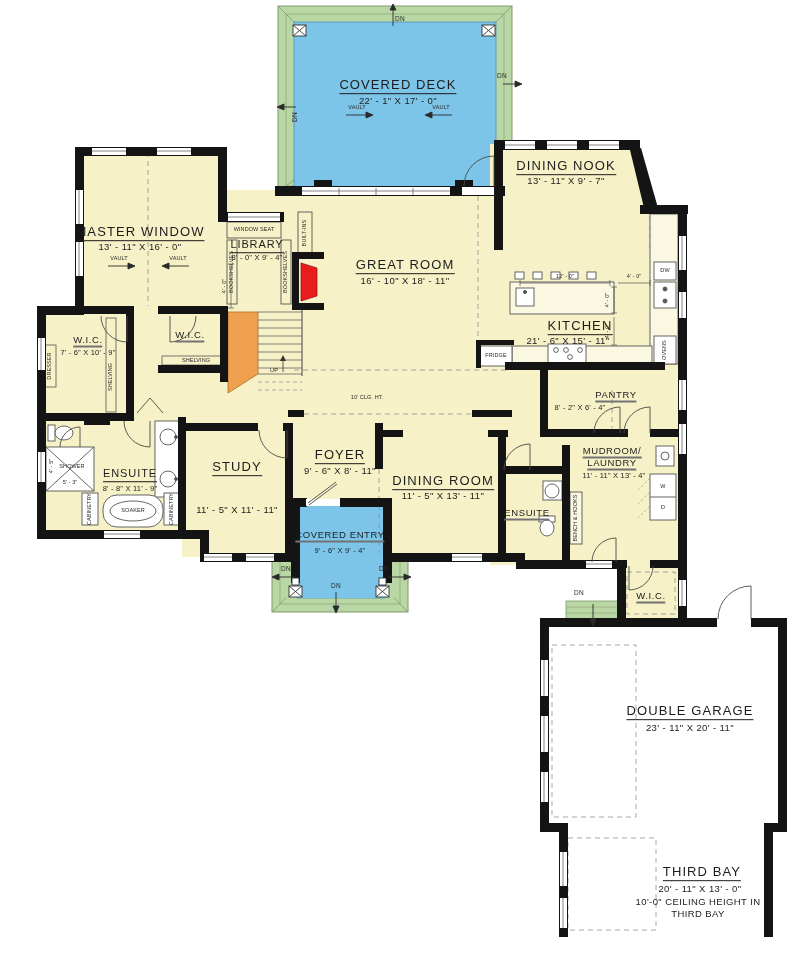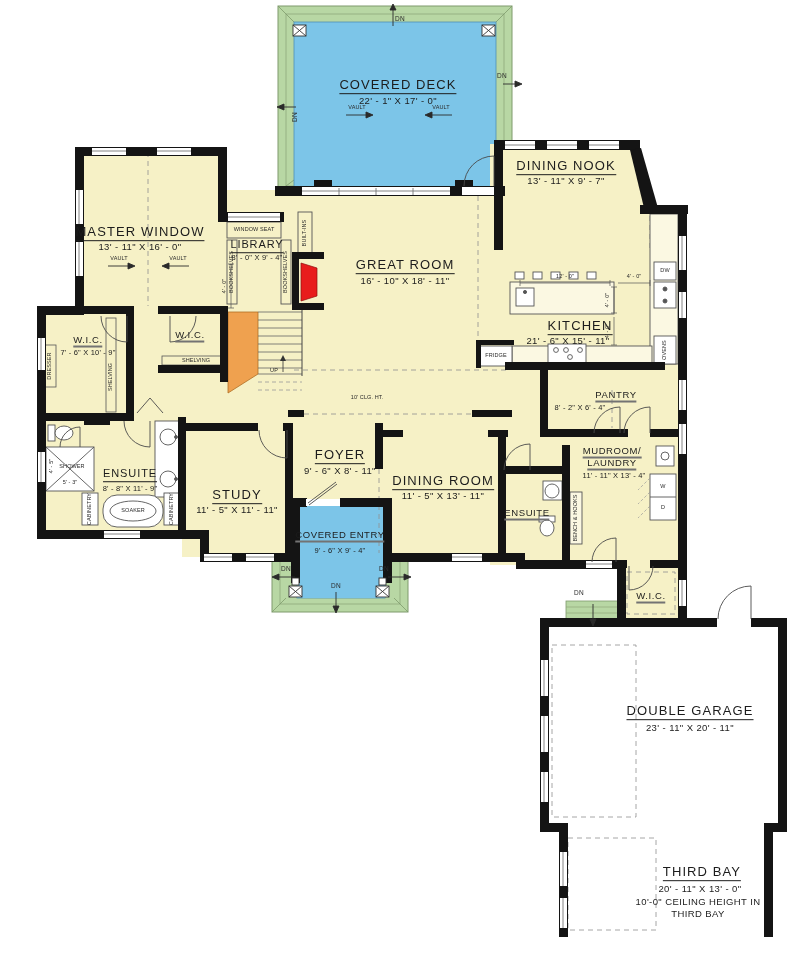--- a/index.html
+++ b/index.html
@@ -426,21 +426,21 @@
 
 <div class="lbl room-md" style="left:130px;top:475px;">ENSUITE</div>
 <div class="lbl dim-sm" style="left:130px;top:489px;">8' - 8" X 11' - 9"</div>
 <div class="lbl micro" style="left:72px;top:467px;">SHOWER</div>
 <div class="lbl micro vert" style="left:52px;top:466px;">4' - 5"</div>
 <div class="lbl micro" style="left:70px;top:483px;">5' - 3"</div>
 <div class="lbl micro" style="left:133px;top:511px;">SOAKER</div>
 <div class="lbl micro vert" style="left:90px;top:509px;">CABINETRY</div>
 <div class="lbl micro vert" style="left:172px;top:509px;">CABINETRY</div>
 
-<div class="lbl room" style="left:237px;top:496px;">STUDY</div>
+<div class="lbl room" style="left:237px;top:468px;">STUDY</div>
 <div class="lbl dim" style="left:237px;top:510px;">11' - 5" X 11' - 11"</div>
 <div class="lbl room" style="left:340px;top:456px;">FOYER</div>
 <div class="lbl dim" style="left:340px;top:471px;">9' - 6" X 8' - 11"</div>
 <div class="lbl room" style="left:443px;top:482px;text-align:center;">DINING ROOM</div>
 <div class="lbl dim" style="left:443px;top:496px;">11' - 5" X 13' - 11"</div>
 
 <div class="lbl room-sm" style="left:340px;top:536px;">COVERED ENTRY</div>
 <div class="lbl dim-sm" style="left:340px;top:551px;">9' - 6" X 9' - 4"</div>
 <div class="lbl tiny" style="left:286px;top:569px;">DN</div>
 <div class="lbl tiny" style="left:384px;top:569px;">DN</div>

